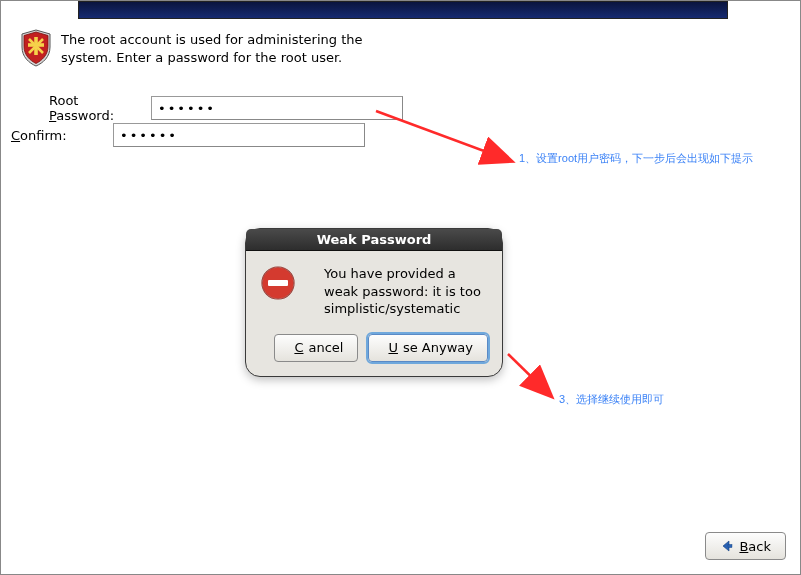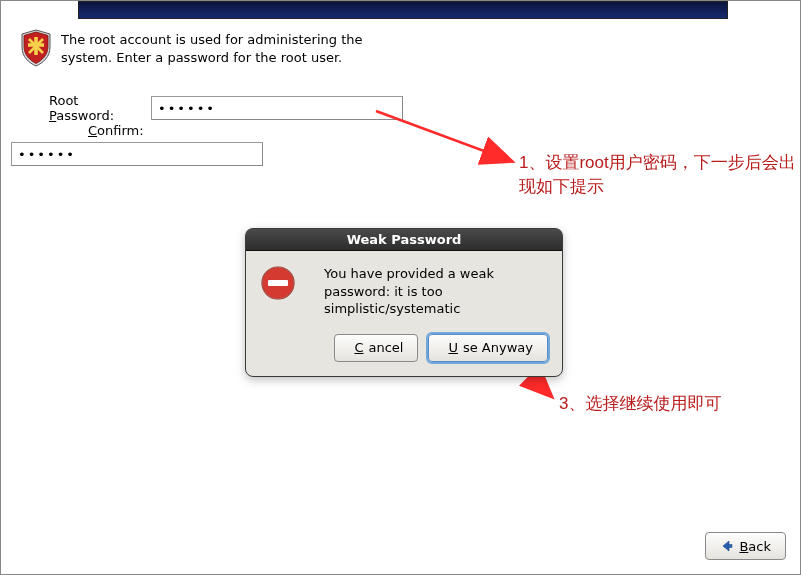--- a/index.html
+++ b/index.html
@@ -47,21 +47,21 @@
     }
 
     .form-row {
       position: absolute;
       left: 10px;
       display: flex;
       align-items: center;
       gap: 4px;
     }
     .form-row.r1 { top: 92px; margin-left: 38px; }
-    .form-row.r2 { top: 122px; flex-direction: column; }
+    .form-row.r2 { top: 122px; }
 
     .form-label {
       width: 98px;
       text-align: left;
     }
     .form-label u { text-decoration: underline; }
 
     .text-input {
       width: 252px;
       height: 24px;
@@ -72,24 +72,24 @@
       background: #fff;
       font-family: inherit;
       font-size: 13px;
       letter-spacing: 2px;
     }
 
     .dialog {
       position: absolute;
       left: 244px;
       top: 227px;
-      width: 318px;
+      width: 258px;
       background: #e7e5e0;
       border: 1px solid #3a3a3a;
-      border-radius: 8px;
+      border-radius: 15px;
       box-shadow: 0 3px 10px rgba(0,0,0,.25);
     }
     .dialog-title {
       background: linear-gradient(#4a4a4a, #2d2d2d);
       color: #fff;
       font-weight: bold;
       font-size: 13px;
       text-align: center;
       padding: 3px 6px;
       border-top-left-radius: 5px;
@@ -144,22 +144,22 @@
       bottom: 14px;
       display: flex;
     }
 
     .arrow-left, .arrow-right {
       width: 14px; height: 14px;
     }
 
     .anno {
       position: absolute;
-      color: #b91c1c;
-      font-size: 17px;
+      color: #3b82f6;
+      font-size: 11px;
       line-height: 1.4;
       font-family: "Microsoft YaHei", SimSun, sans-serif;
     }
     .anno1 { left: 518px; top: 150px; max-width: 280px; }
     .anno2 { left: 558px; top: 391px; }
 
     .arrow-svg { position: absolute; pointer-events: none; }
   </style>
 </head>
 <body>

